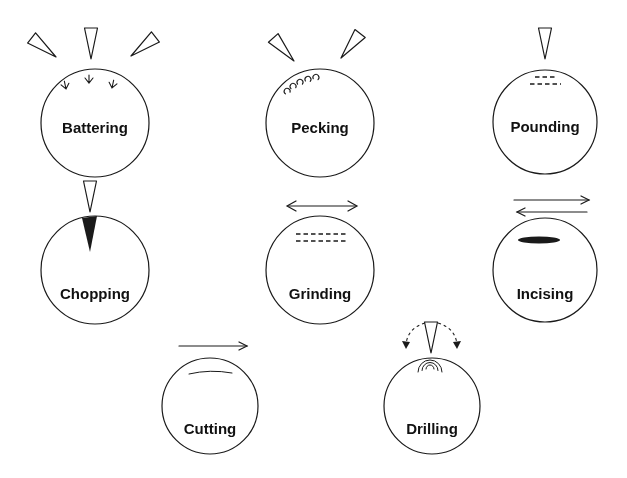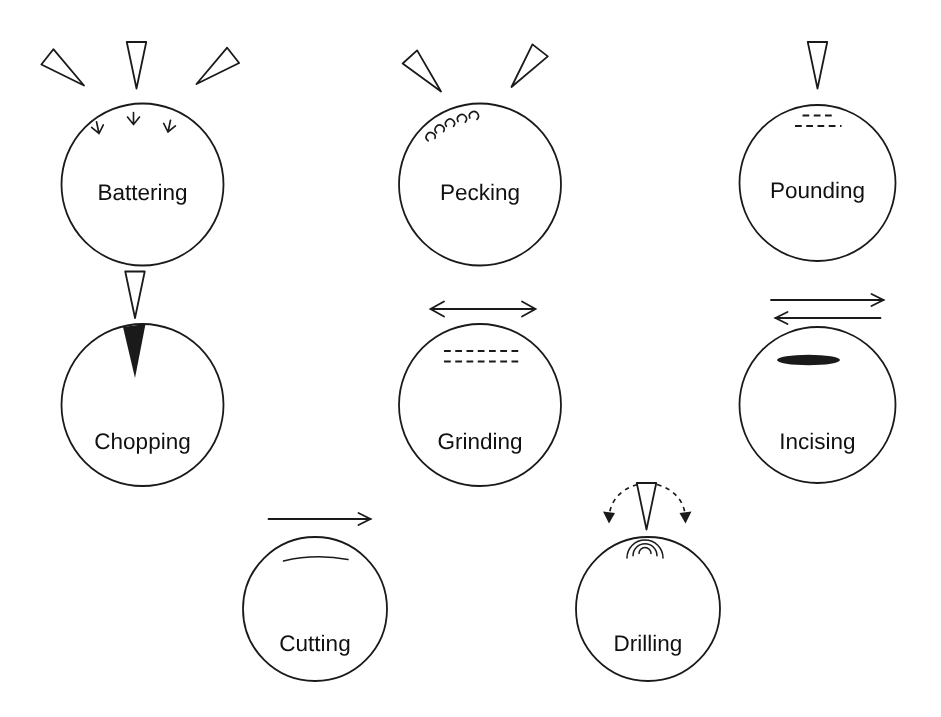--- a/index.html
+++ b/index.html
@@ -6,20 +6,21 @@
     margin: 0;
     padding: 0;
     background: #ffffff;
   }
   .figure-wrap {
     position: relative;
     width: 627px;
     height: 478px;
     background: #ffffff;
     overflow: hidden;
+    font-weight: bold;
   }
   svg { display: block; }
   .circle { fill: #ffffff; stroke: #1a1a1a; stroke-width: 1.2; }
   .ln   { stroke: #1a1a1a; stroke-width: 1.2; fill: none; stroke-linecap: round; }
   .thin { stroke: #1a1a1a; stroke-width: 1; fill: none; stroke-linecap: round; }
   .dash { stroke: #1a1a1a; stroke-width: 1.3; fill: none; stroke-dasharray: 4.5 3; }
   .curl { stroke: #1a1a1a; stroke-width: 1.1; fill: none; stroke-dasharray: 3 3; }
   .solid { fill: #1a1a1a; stroke: none; }
   .lbl {
     font-family: "Liberation Sans", sans-serif;

